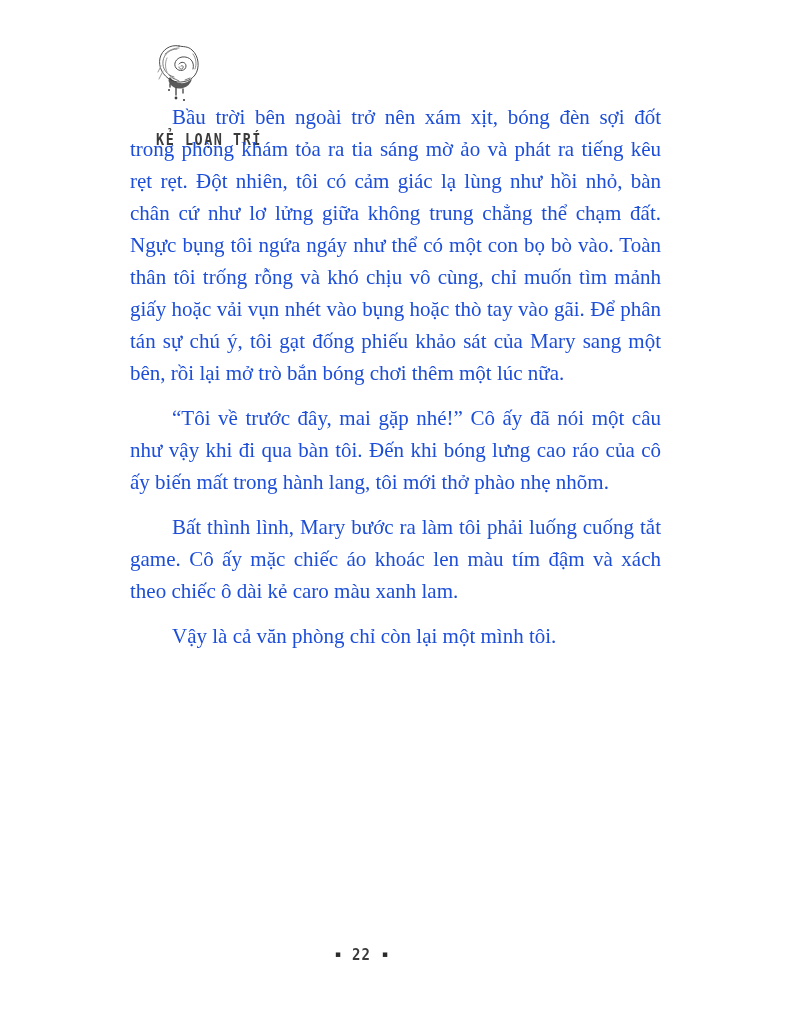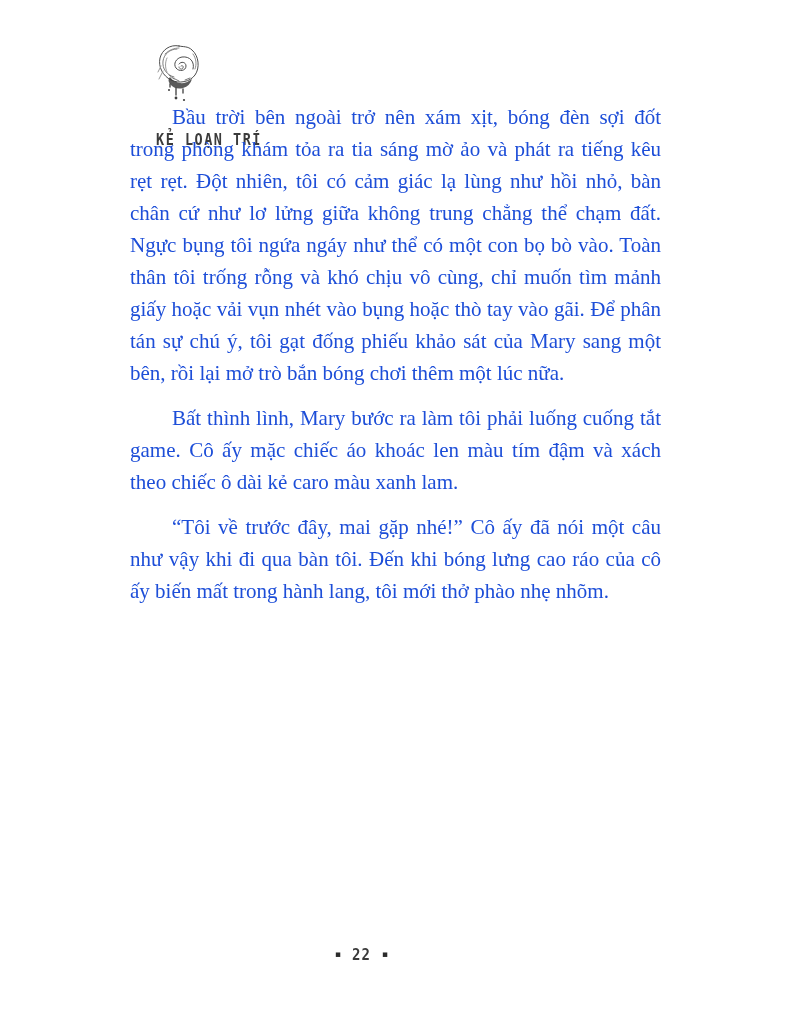--- a/index.html
+++ b/index.html
@@ -115,22 +115,23 @@
         <circle cx="20" cy="56" r="1.4" fill="#3d3d3d"></circle>
         <circle cx="28" cy="58" r="1.1" fill="#3d3d3d"></circle>
         <circle cx="13" cy="48" r="1" fill="#3d3d3d"></circle>
       </svg>
     </span>
     <span class="book-title">KẺ LOẠN TRÍ</span>
   </header>
 
   <main class="page-body">
     <p>Bầu trời bên ngoài trở nên xám xịt, bóng đèn sợi đốt trong phòng khám tỏa ra tia sáng mờ ảo và phát ra tiếng kêu rẹt rẹt. Đột nhiên, tôi có cảm giác lạ lùng như hồi nhỏ, bàn chân cứ như lơ lửng giữa không trung chẳng thể chạm đất. Ngực bụng tôi ngứa ngáy như thể có một con bọ bò vào. Toàn thân tôi trống rỗng và khó chịu vô cùng, chỉ muốn tìm mảnh giấy hoặc vải vụn nhét vào bụng hoặc thò tay vào gãi. Để phân tán sự chú ý, tôi gạt đống phiếu khảo sát của Mary sang một bên, rồi lại mở trò bắn bóng chơi thêm một lúc nữa.</p>
+    <p>“Tôi về trước đây, mai gặp nhé!” Cô ấy đã nói một câu như vậy khi đi qua bàn tôi. Đến khi bóng lưng cao ráo của cô ấy biến mất trong hành lang, tôi mới thở phào nhẹ nhõm.</p>
     <p>Bất thình lình, Mary bước ra làm tôi phải luống cuống tắt game. Cô ấy mặc chiếc áo khoác len màu tím đậm và xách theo chiếc ô dài kẻ caro màu xanh lam.</p>
-    <p>“Tôi về trước đây, mai gặp nhé!” Cô ấy đã nói một câu như vậy khi đi qua bàn tôi. Đến khi bóng lưng cao ráo của cô ấy biến mất trong hành lang, tôi mới thở phào nhẹ nhõm.</p>
+    <p>Vậy là cả văn phòng chỉ còn lại một mình tôi.</p>
   </main>
 
   <footer class="page-footer">
     <span class="footer-ornament">▪</span>
     <span class="page-number">22</span>
     <span class="footer-ornament">▪</span>
   </footer>
 
 </div>
 

